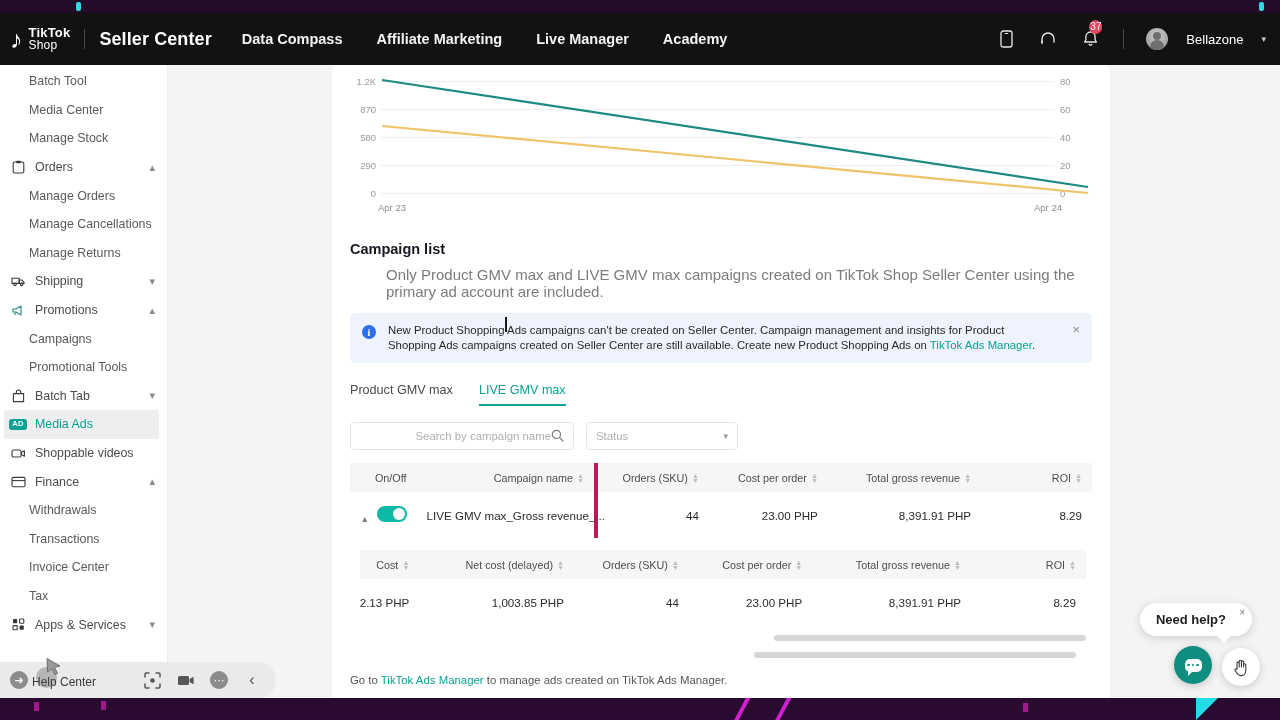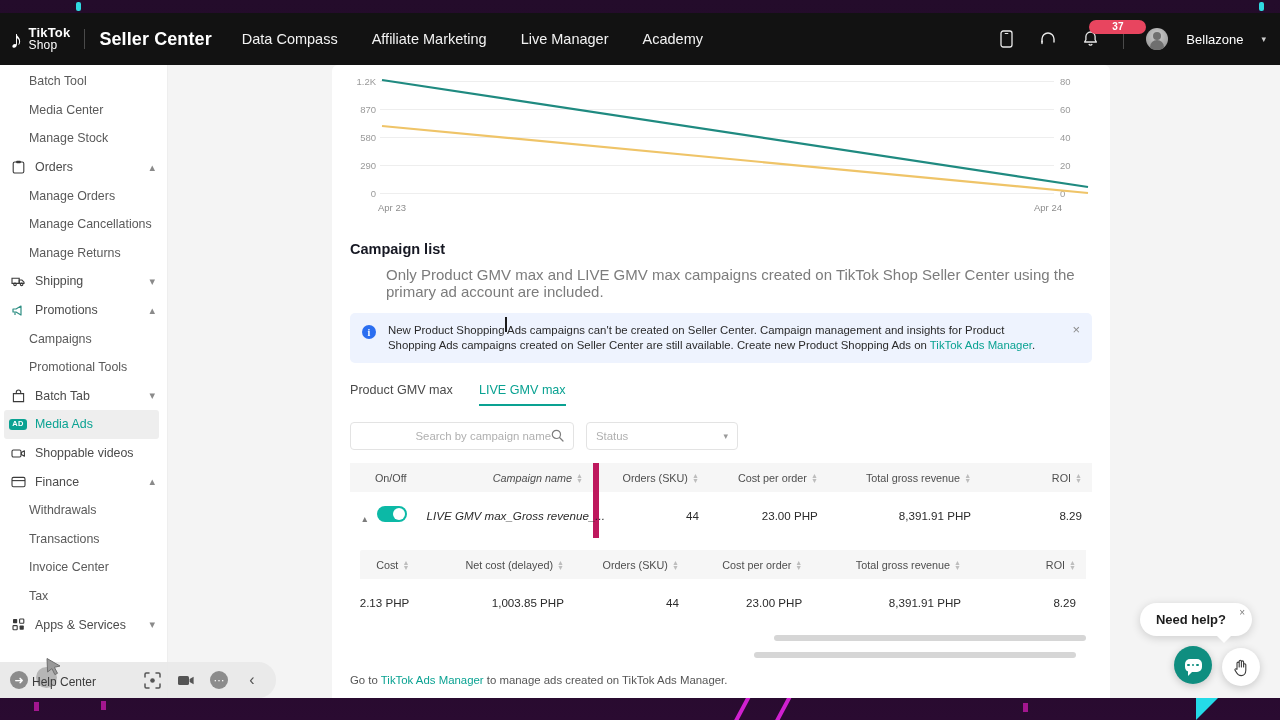--- a/index.html
+++ b/index.html
@@ -37,26 +37,26 @@
   #topnav {
     height: 52px; background: #121212; display: flex; align-items: center;
     padding: 0 14px 0 10px; color: #fff;
   }
   .logo-wrap { display: flex; align-items: center; gap: 6px; }
   .note-glyph { font-size: 25px; line-height: 1; color: #fff; }
   .logo-txt { font-size: 13px; font-weight: bold; line-height: 12px; letter-spacing: .2px; }
   .logo-txt .l2 { font-weight: normal; font-size: 12px; display: block; }
   .divider-v { width: 1px; height: 20px; background: #4a4a4a; margin: 0 14px; }
   .brand { font-size: 18px; font-weight: bold; margin-right: 30px; letter-spacing: .1px; }
-  .navlink { font-size: 14.5px; font-weight: normal; color: #f2f2f2; margin-right: 34px; white-space: nowrap; }
+  .navlink { font-size: 14.5px; font-weight: bold; color: #f2f2f2; margin-right: 34px; white-space: nowrap; }
   .nav-right { margin-left: auto; display: flex; align-items: center; gap: 20px; }
   .icon-btn { position: relative; width: 22px; height: 22px; display: flex; align-items: center; justify-content: center; }
   .badge {
     position: absolute; top: -8px; left: 10px; background: #e8455f; color: #fff;
-    font-size: 10px; font-weight: bold; border-radius: 9px; padding: 1px 23px; line-height: 12px;
+    font-size: 10px; font-weight: normal; border-radius: 9px; padding: 1px 1px; line-height: 12px;
   }
   .avatar {
     width: 22px; height: 22px; border-radius: 50%;
     background: radial-gradient(circle at 50% 35%, #cfcfcf, #8b8b8b);
     display: inline-block; position: relative; overflow: hidden;
   }
   .avatar::after {
     content:""; position:absolute; left:4px; top:12px; width:14px; height:12px;
     border-radius:7px 7px 0 0; background:#6f6f6f;
   }
@@ -140,21 +140,21 @@
     height: 29px; text-align: right; padding: 0 10px; white-space: nowrap;
   }
   .tbl td {
     font-size: 11.6px; color: #2b2b2b; height: 46px; text-align: right;
     padding: 0 10px; background: #fff; white-space: nowrap;
   }
   .th-in { display: inline-flex; align-items: center; gap: 4px; }
   .sorter { display: inline-flex; flex-direction: column; line-height: 5px; font-size: 7px; color: #bdbdbd; }
   .left { text-align: left; }
   .center { text-align: center; }
-  .tbl .sticky-sep { border-right: 6px solid #be185d; font-style: italic; }
+  .tbl .sticky-sep { border-right: 4px solid #be185d; }
   .toggle {
     width: 30px; height: 16px; border-radius: 9px; background: #0cb9a6; position: relative; display: inline-block;
   }
   .toggle::after {
     content: ""; position: absolute; right: 2px; top: 2px; width: 12px; height: 12px;
     border-radius: 50%; background: #fff;
   }
   .row-chev { color: #7c7c7c; font-size: 10px; margin-right: 6px; }
   .scrollbar { height: 6px; background: #d6d6d6; border-radius: 3px; }
 

